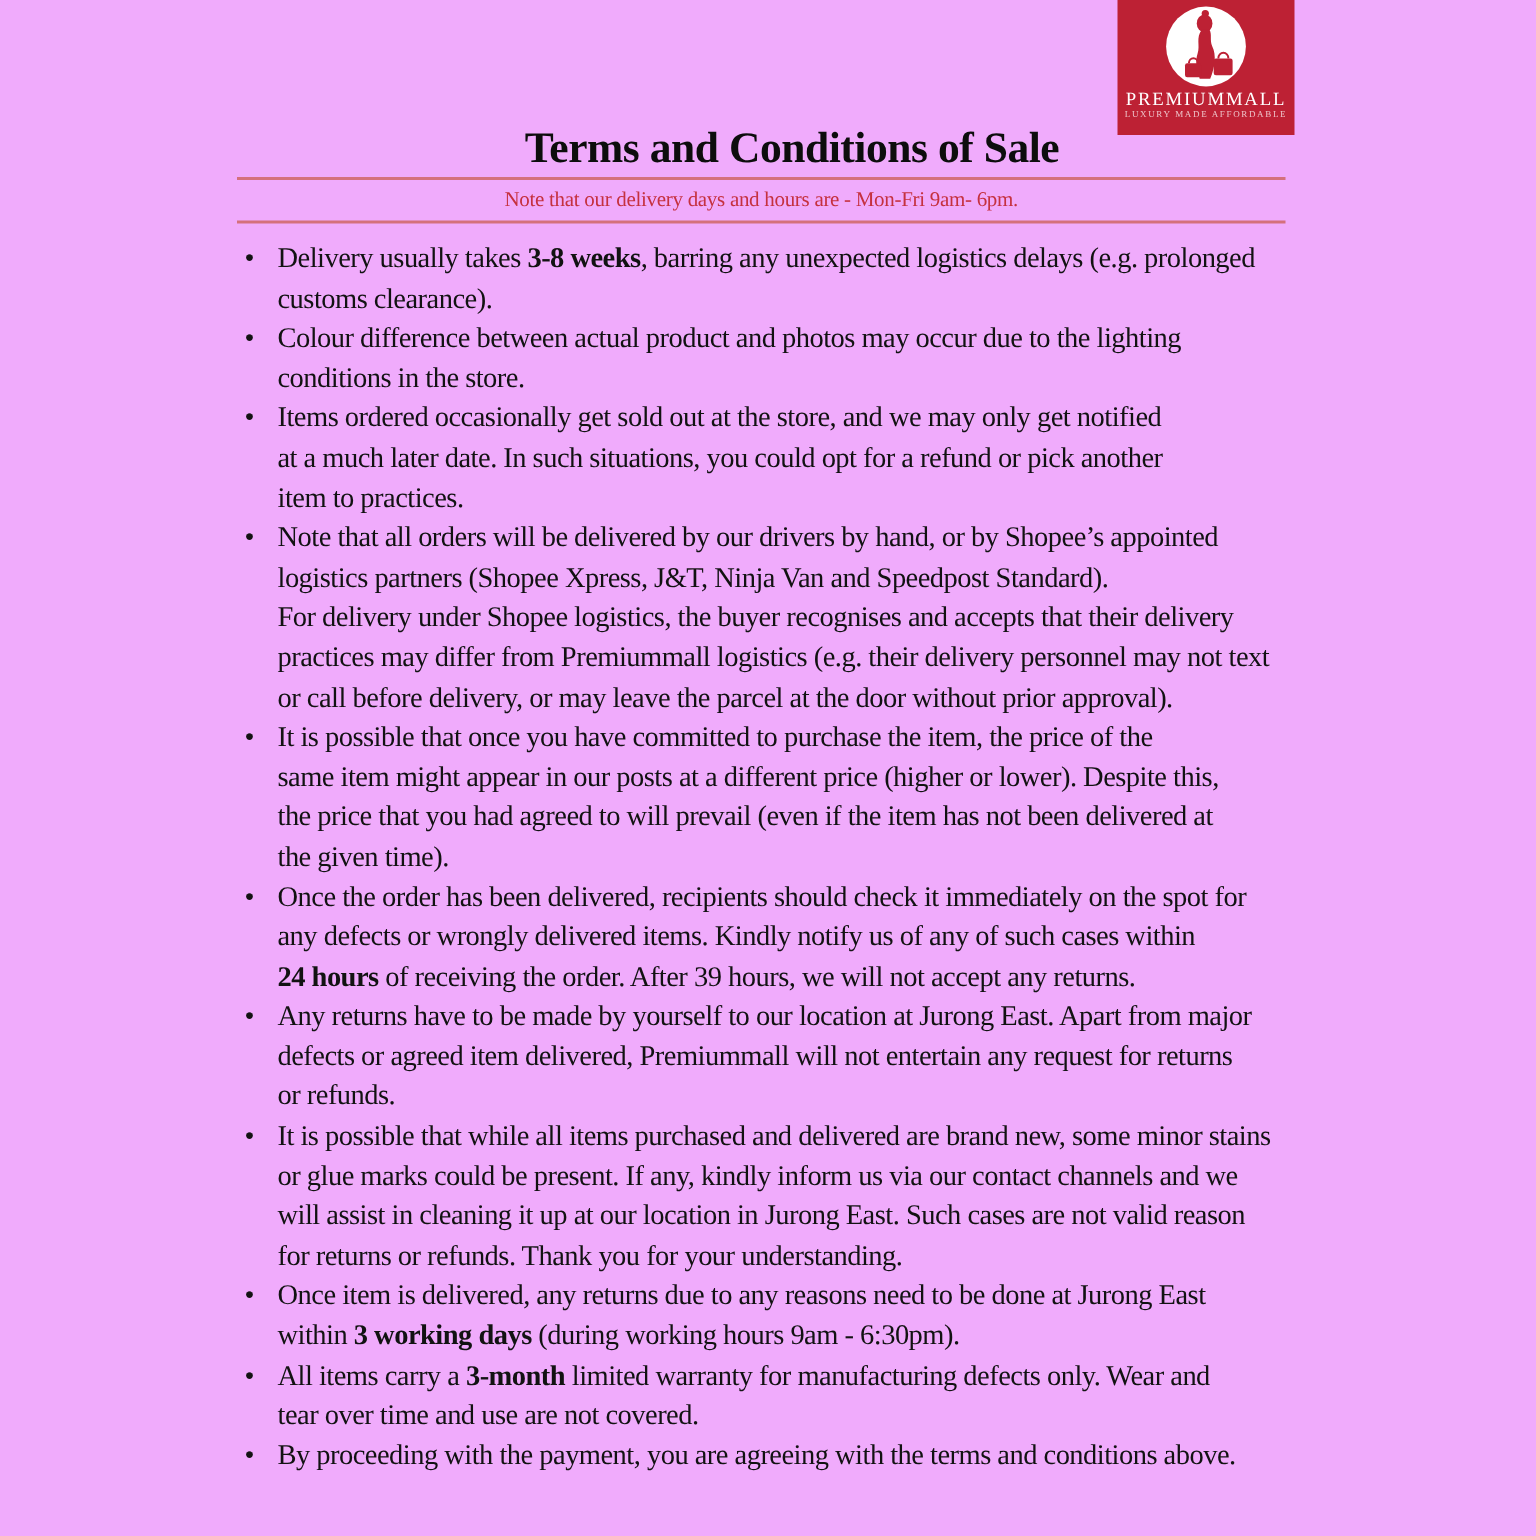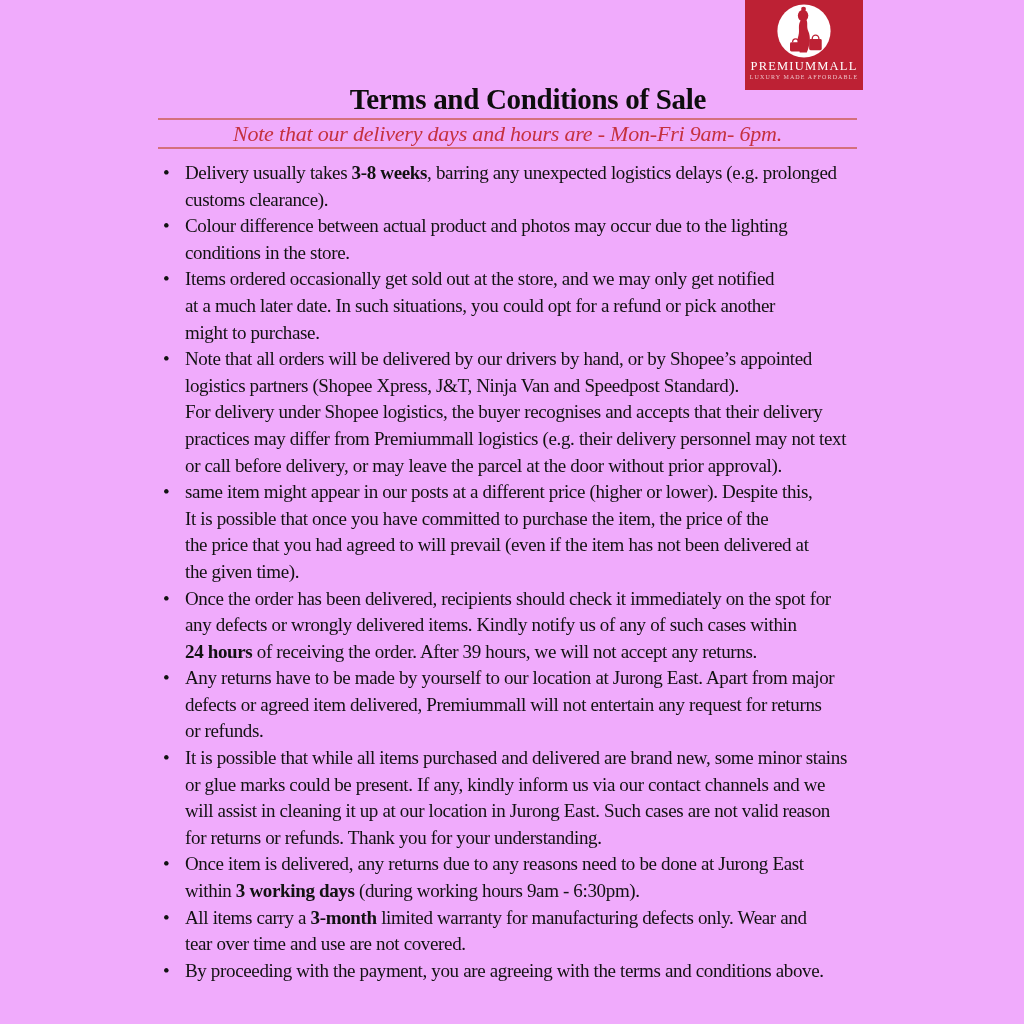--- a/index.html
+++ b/index.html
@@ -69,22 +69,21 @@
     width: 699px;
     height: 27px;
     border-top: 2px solid #d4707c;
     border-bottom: 2px solid #d4707c;
     display: flex;
     align-items: center;
     justify-content: center;
   }
   .note-text {
     color: #c5313f;
-    font-style: italic;
-    font-size: 22px;
+    font-size: 14px;
     letter-spacing: -0.2px;
     white-space: nowrap;
   }
 
   
   .terms {
     position: absolute;
     top: 160px;
     left: 158px;
     margin: 0;
@@ -140,32 +139,32 @@
         <div class="term-line"><span>Delivery usually takes </span><span class="b">3-8 weeks</span><span>, barring any unexpected logistics delays (e.g. prolonged</span></div>
         <div class="term-line"><span>customs clearance).</span></div>
       </li>
       <li>
         <div class="term-line"><span>Colour difference between actual product and photos may occur due to the lighting</span></div>
         <div class="term-line"><span>conditions in the store.</span></div>
       </li>
       <li>
         <div class="term-line"><span>Items ordered occasionally get sold out at the store, and we may only get notified</span></div>
         <div class="term-line"><span>at a much later date. In such situations, you could opt for a refund or pick another</span></div>
-        <div class="term-line"><span>might to purchase.</span></div>
+        <div class="term-line"><span>item to practices.</span></div>
       </li>
       <li>
         <div class="term-line"><span>Note that all orders will be delivered by our drivers by hand, or by Shopee’s appointed</span></div>
         <div class="term-line"><span>logistics partners (Shopee Xpress, J&amp;T, Ninja Van and Speedpost Standard).</span></div>
         <div class="term-line"><span>For delivery under Shopee logistics, the buyer recognises and accepts that their delivery</span></div>
         <div class="term-line"><span>practices may differ from Premiummall logistics (e.g. their delivery personnel may not text</span></div>
         <div class="term-line"><span>or call before delivery, or may leave the parcel at the door without prior approval).</span></div>
       </li>
       <li>
+        <div class="term-line"><span>It is possible that once you have committed to purchase the item, the price of the</span></div>
         <div class="term-line"><span>same item might appear in our posts at a different price (higher or lower). Despite this,</span></div>
-        <div class="term-line"><span>It is possible that once you have committed to purchase the item, the price of the</span></div>
         <div class="term-line"><span>the price that you had agreed to will prevail (even if the item has not been delivered at</span></div>
         <div class="term-line"><span>the given time).</span></div>
       </li>
       <li>
         <div class="term-line"><span>Once the order has been delivered, recipients should check it immediately on the spot for</span></div>
         <div class="term-line"><span>any defects or wrongly delivered items. Kindly notify us of any of such cases within</span></div>
         <div class="term-line"><span class="b">24 hours</span><span> of receiving the order. After 39 hours, we will not accept any returns.</span></div>
       </li>
       <li>
         <div class="term-line"><span>Any returns have to be made by yourself to our location at Jurong East. Apart from major</span></div>

